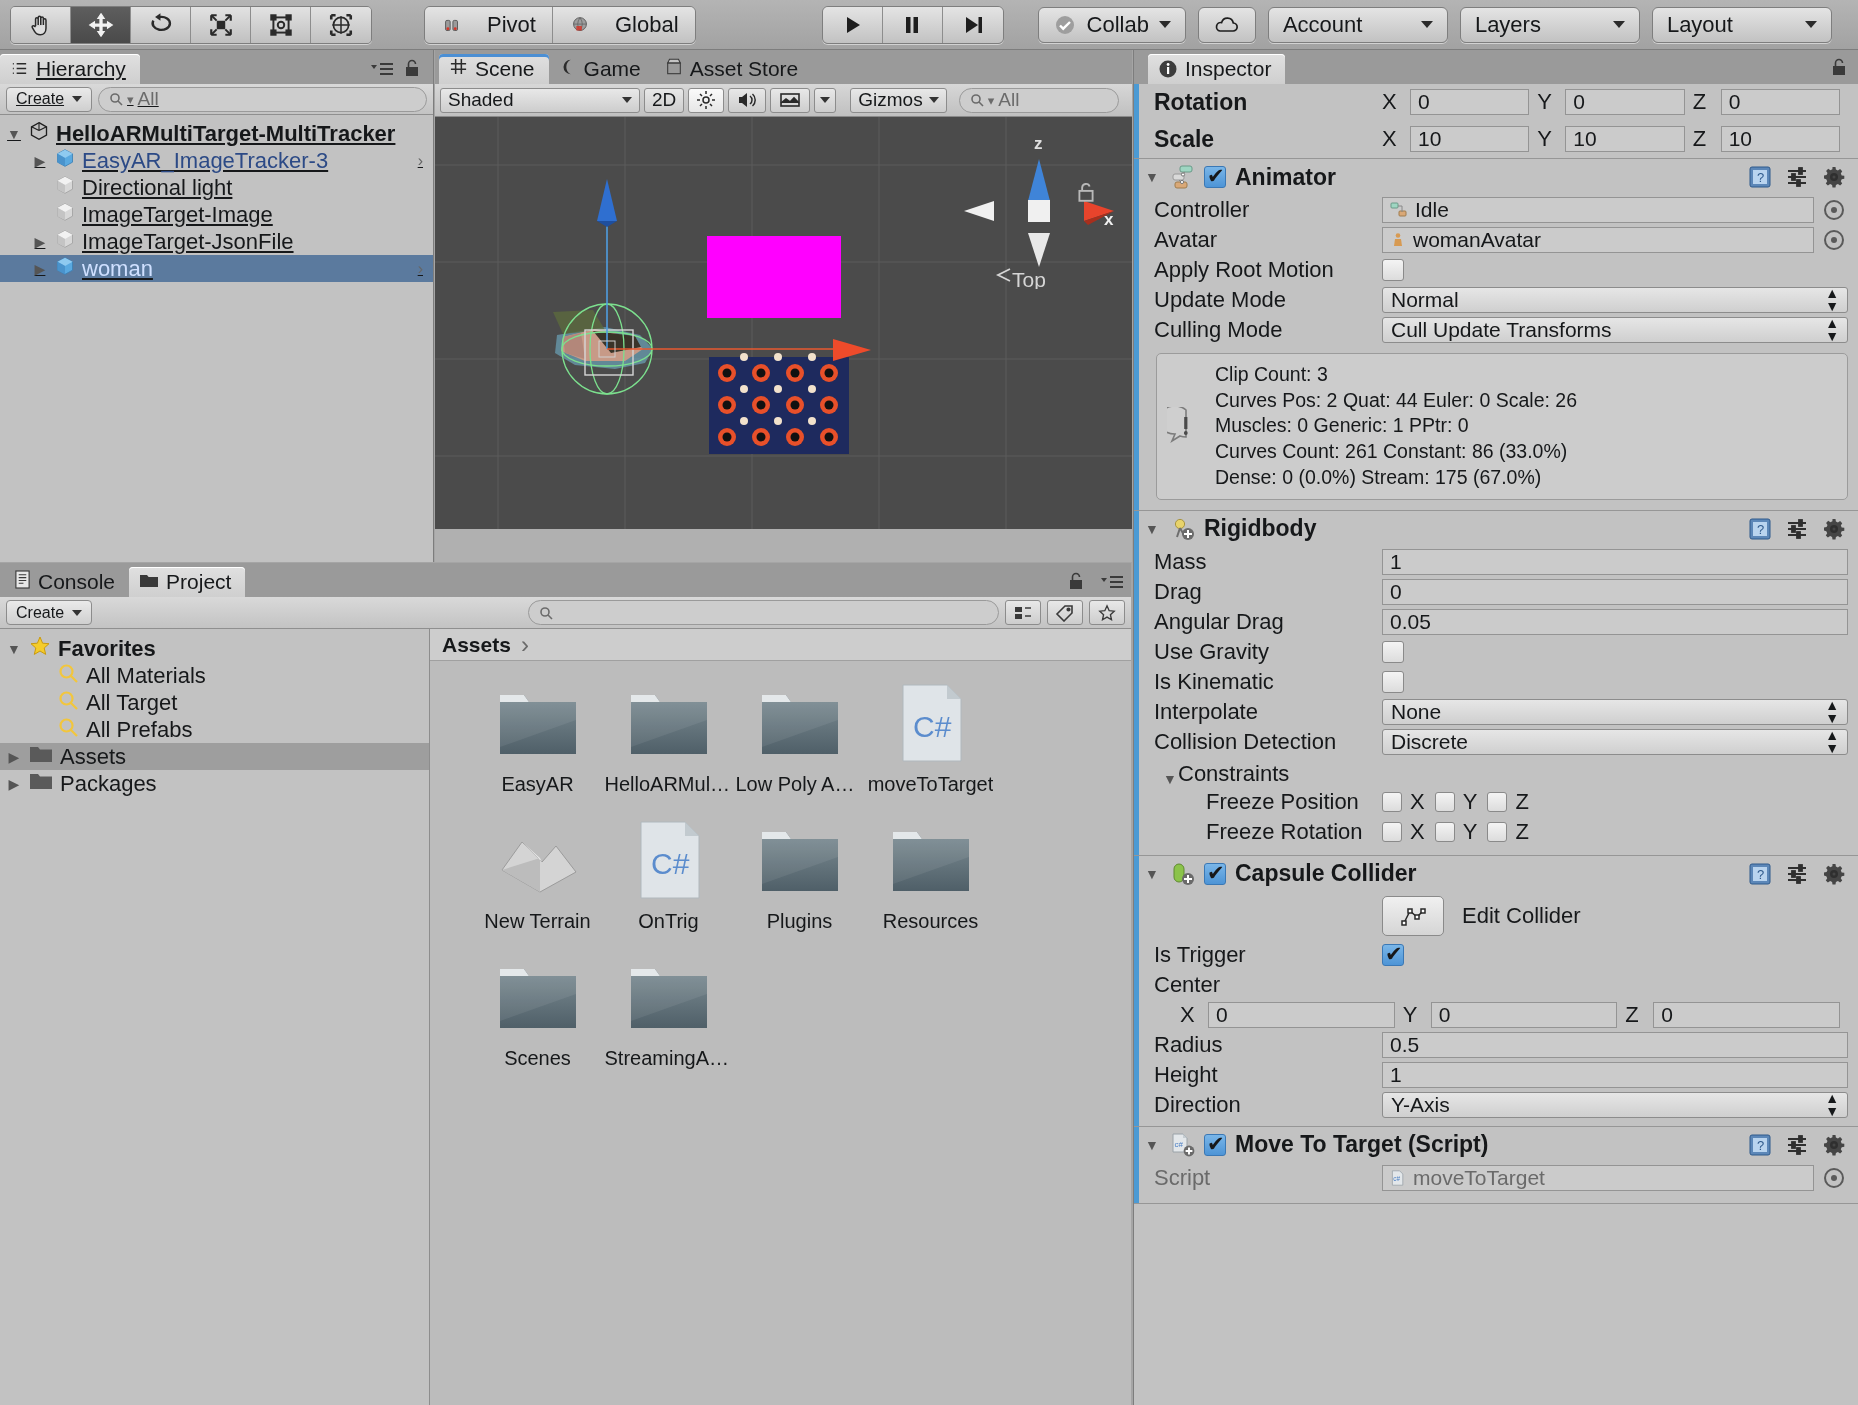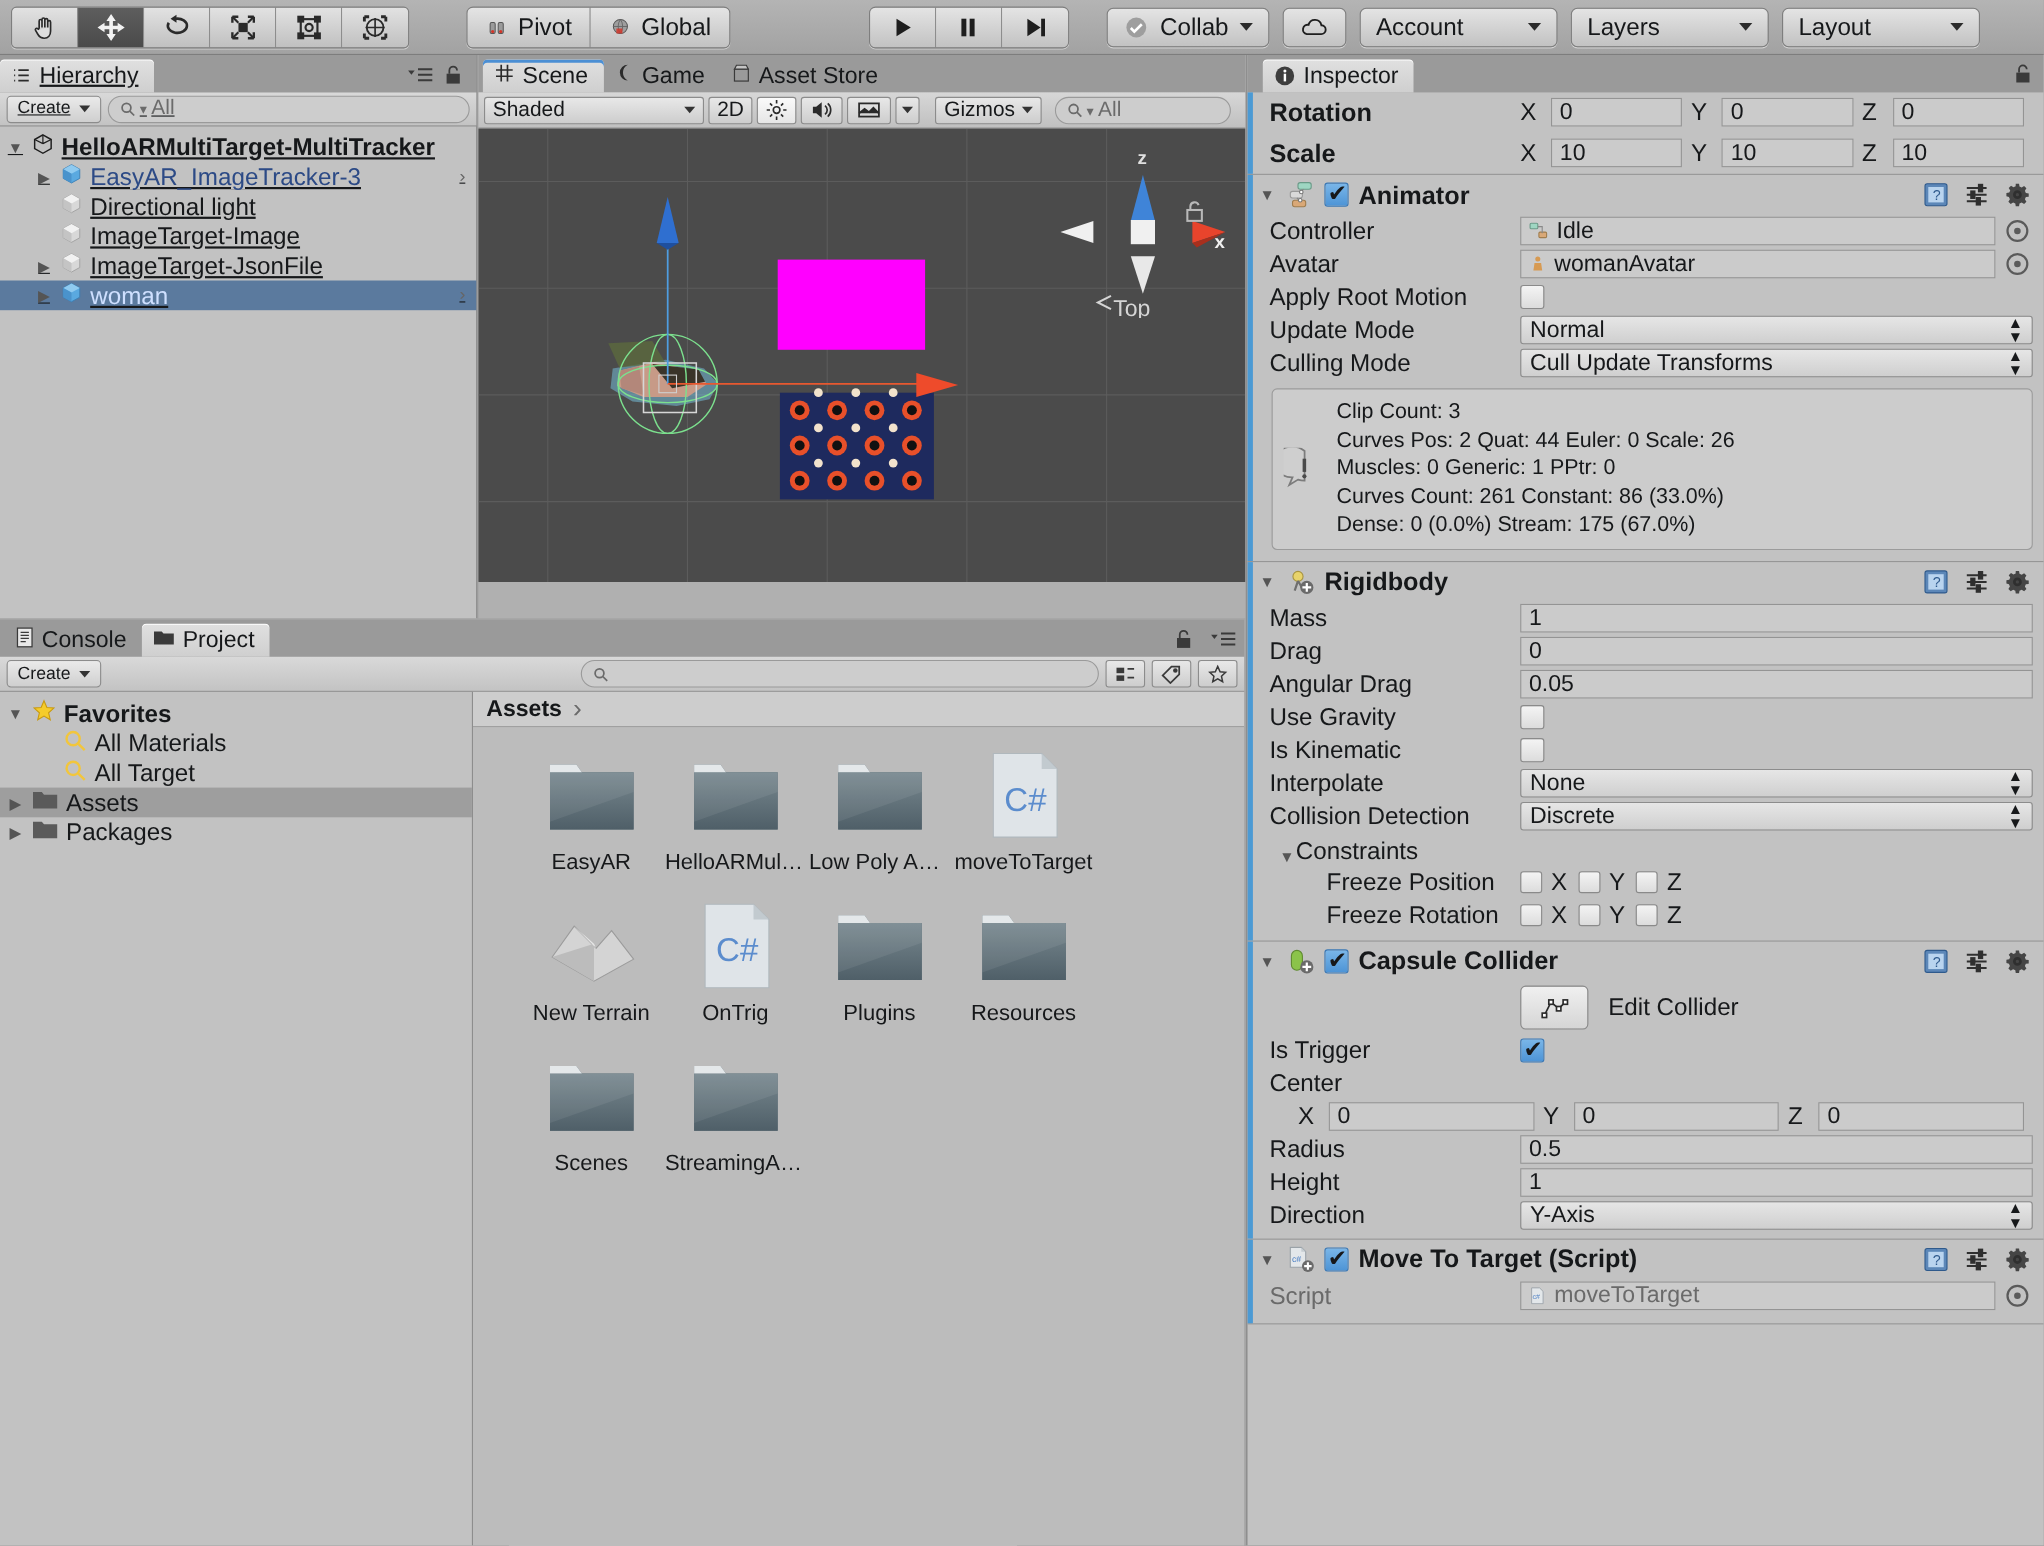--- a/index.html
+++ b/index.html
@@ -27,21 +27,21 @@
     border-right:1px solid #8d8d8d; cursor:pointer; position:relative;
   }
   .tbtn:last-child{border-right:none;}
   .tbtn.active { background:linear-gradient(#5e5e5e,#4a4a4a); }
   .tbtn.active svg path, .tbtn.active svg polygon, .tbtn.active svg rect,
   .tbtn.active svg circle, .tbtn.active svg line { stroke:#f2f2f2; fill:#f2f2f2; }
 
   .pillgrp { display:flex; margin-left:52px; border-radius:6px; overflow:hidden;
              border:1px solid #7e7e7e; box-shadow:0 1px 0 rgba(255,255,255,.5);}
   .pill {
-    height:36px; padding:0 16px; display:flex; align-items:center; gap:8px;
+    height:36px; padding:0 16px; display:flex; align-items:center; gap:24px;
     background:linear-gradient(#e4e4e4,#c2c2c2); border-right:1px solid #8d8d8d;
     font-size:22px; cursor:pointer;
   }
   .pill:last-child{border-right:none;}
 
   .playgrp { display:flex; margin-left:126px; border-radius:6px; overflow:hidden;
              border:1px solid #7e7e7e; box-shadow:0 1px 0 rgba(255,255,255,.5);}
   .playbtn { width:60px; height:36px; display:flex; align-items:center; justify-content:center;
              background:linear-gradient(#e4e4e4,#c2c2c2); border-right:1px solid #8d8d8d; cursor:pointer;}
   .playbtn:last-child{border-right:none;}
@@ -620,20 +620,28 @@
             <span>All Materials</span>
           </div>
           <div class="favrow" style="padding-left: 34px;">
             <span class="arrow "></span>
             <span><svg width="22" height="22" viewBox="0 0 22 22" fill="none" stroke="#f2c63c" stroke-width="2.2">
                 <circle cx="9.5" cy="9.5" r="6"></circle>
                 <path d="M14 14l6 6"></path>
               </svg></span>
             <span>All Target</span>
           </div>
+          <div class="favrow" style="padding-left: 34px;">
+            <span class="arrow "></span>
+            <span><svg width="22" height="22" viewBox="0 0 22 22" fill="none" stroke="#f2c63c" stroke-width="2.2">
+                <circle cx="9.5" cy="9.5" r="6"></circle>
+                <path d="M14 14l6 6"></path>
+              </svg></span>
+            <span>All Prefabs</span>
+          </div>
           <div class="favrow sel" style="padding-left: 6px;">
             <span class="arrow right"></span>
             <span><svg width="24" height="20" viewBox="0 0 24 20" fill="#5a5a5a">
                 <path d="M1 3h8l2 2.4h12V18H1z"></path>
               </svg></span>
             <span>Assets</span>
           </div>
           <div class="favrow" style="padding-left: 6px;">
             <span class="arrow right"></span>
             <span><svg width="24" height="20" viewBox="0 0 24 20" fill="#5a5a5a">

